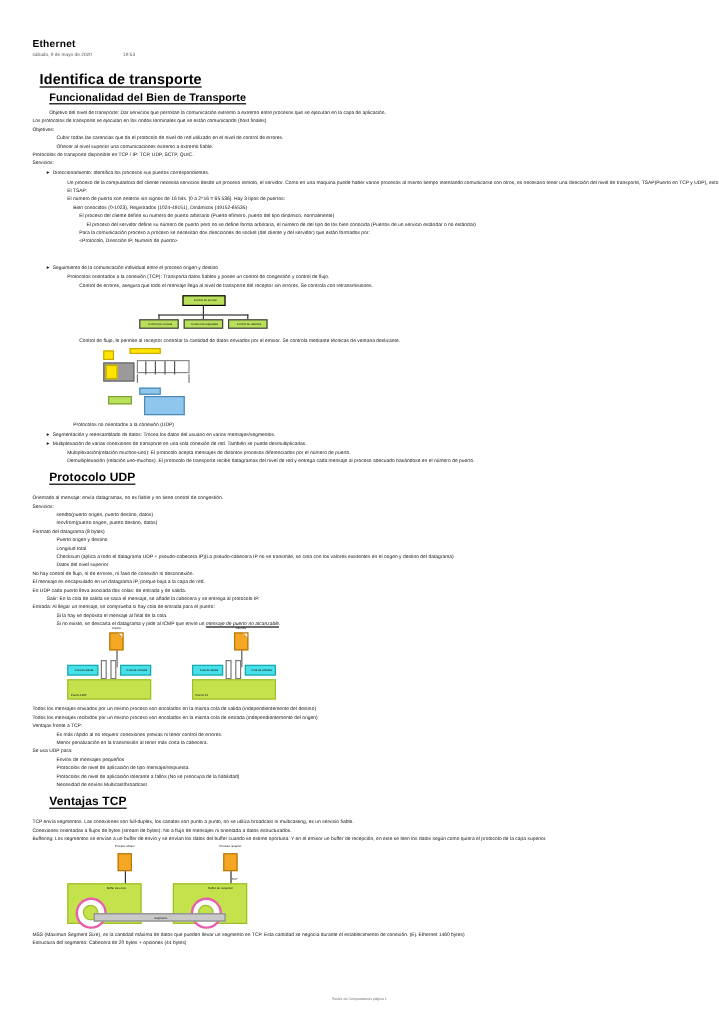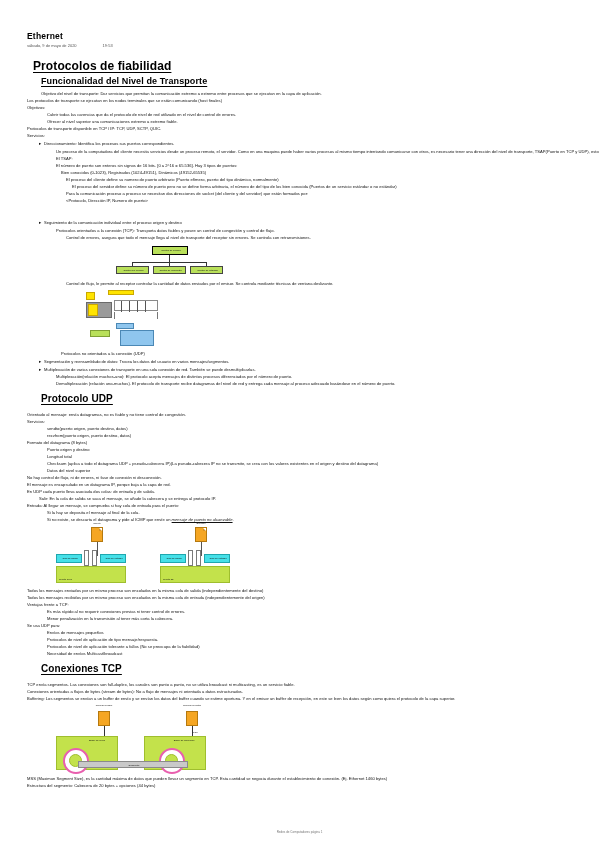--- a/index.html
+++ b/index.html
@@ -70,23 +70,23 @@
 </head>
 <body>
 
 <div class="page">
 
   <div class="hdr">
     <div class="hdr-title">Ethernet</div>
     <div class="hdr-meta"><span>sábado, 9 de mayo de 2020</span><span class="t">19:53</span></div>
   </div>
 
-  <div class="h1" style="left:33px;top:59px;">Protocolos de fiabilidad</div>
-
-  <div class="h2" style="left:41px;top:76px;">Funcionalidad del Nivel de Transporte</div>
+  <div class="h1" style="left:33px;top:59px;">Identifica de transporte</div>
+
+  <div class="h2" style="left:41px;top:76px;">Funcionalidad del Bien de Transporte</div>
 
   <div class="ln" style="left:41px;top:91px;">Objetivo del nivel de transporte: Dar servicios que permitan la comunicación extremo a extremo entre procesos que se ejecutan en la capa de aplicación.</div>
   <div class="ln" style="left:27px;top:98px;">Los protocolos de transporte se ejecutan en los nodos terminales que se están comunicando (host finales)</div>
   <div class="ln" style="left:27px;top:105px;">Objetivos:</div>
   <div class="ln" style="left:47px;top:112px;">Cubrir todas las carencias que da el protocolo de nivel de red utilizado en el nivel de control de errores.</div>
   <div class="ln" style="left:47px;top:119px;">Ofrecer al nivel superior una comunicaciones extremo a extremo fiable.</div>
   <div class="ln" style="left:27px;top:126px;">Protocolos de transporte disponible en TCP / IP: TCP, UDP, SCTP, QUIC.</div>
   <div class="ln" style="left:27px;top:133px;">Servicios:</div>
 
   <div class="bl" style="left:39px;top:141px;"><span>Direccionamiento: Identifica los procesos sus puertos correspondientes.</span></div>
@@ -215,21 +215,21 @@
   <div class="ln" style="left:27px;top:595px;">Todos los mensajes recibidos por un mismo proceso son encolados en la misma cola de entrada (independientemente del origen)</div>
   <div class="ln" style="left:27px;top:602px;">Ventajas frente a TCP:</div>
   <div class="ln" style="left:47px;top:609px;">Es más rápido al no requerir conexiones previas ni tener control de errores.</div>
   <div class="ln" style="left:47px;top:616px;">Menor penalización en la transmisión al tener más corta la cabecera.</div>
   <div class="ln" style="left:27px;top:623px;">Se usa UDP para:</div>
   <div class="ln" style="left:47px;top:630px;">Envíos de mensajes pequeños</div>
   <div class="ln" style="left:47px;top:637px;">Protocolos de nivel de aplicación de tipo mensaje/respuesta.</div>
   <div class="ln" style="left:47px;top:644px;">Protocolos de nivel de aplicación tolerante a fallos (No se preocupa de la fiabilidad)</div>
   <div class="ln" style="left:47px;top:651px;">Necesidad de envíos Multicast/broadcast</div>
 
-  <div class="h1" style="left:41px;top:663px;font-size:10px;">Conexiones TCP</div>
+  <div class="h1" style="left:41px;top:663px;font-size:10px;">Ventajas TCP</div>
 
   <div class="ln" style="left:27px;top:682px;">TCP envía segmentos. Las conexiones son full-duplex, los canales son punto a punto, no se utiliza broadcast ni multicasting, es un servicio fiable.</div>
   <div class="ln" style="left:27px;top:689px;">Conexiones orientadas a flujos de bytes (stream de bytes): No a flujo de mensajes ni orientada a datos estructurados.</div>
   <div class="ln" style="left:27px;top:696px;">Buffering: Los segmentos se envían a un buffer de envío y se envían los datos del buffer cuando se estime oportuna. Y en el emisor un buffer de recepción, en este se leen los datos según como quiera el protocolo de la capa superior.</div>
 
   <div class="dg" style="left:56px;top:704px;width:235px;height:66px;">
     <div class="lbl" style="left:30px;top:0;width:36px;">Proceso emisor</div>
     <div class="lbl" style="left:118px;top:0;width:36px;">Proceso receptor</div>
 
     <div class="box d4-doc" style="left:42px;top:7px;width:12px;height:15px;"></div>

